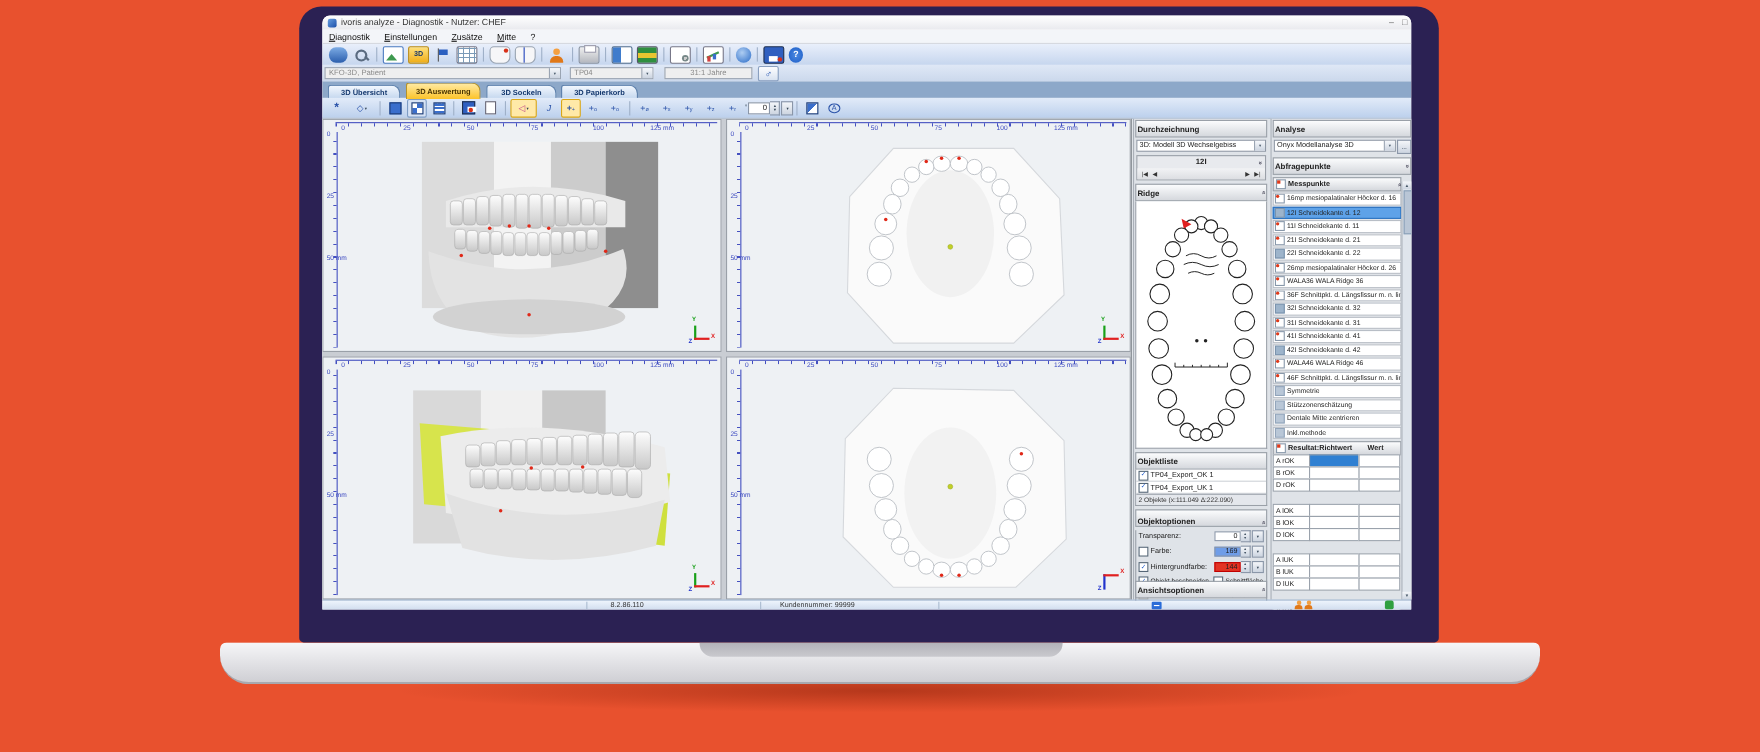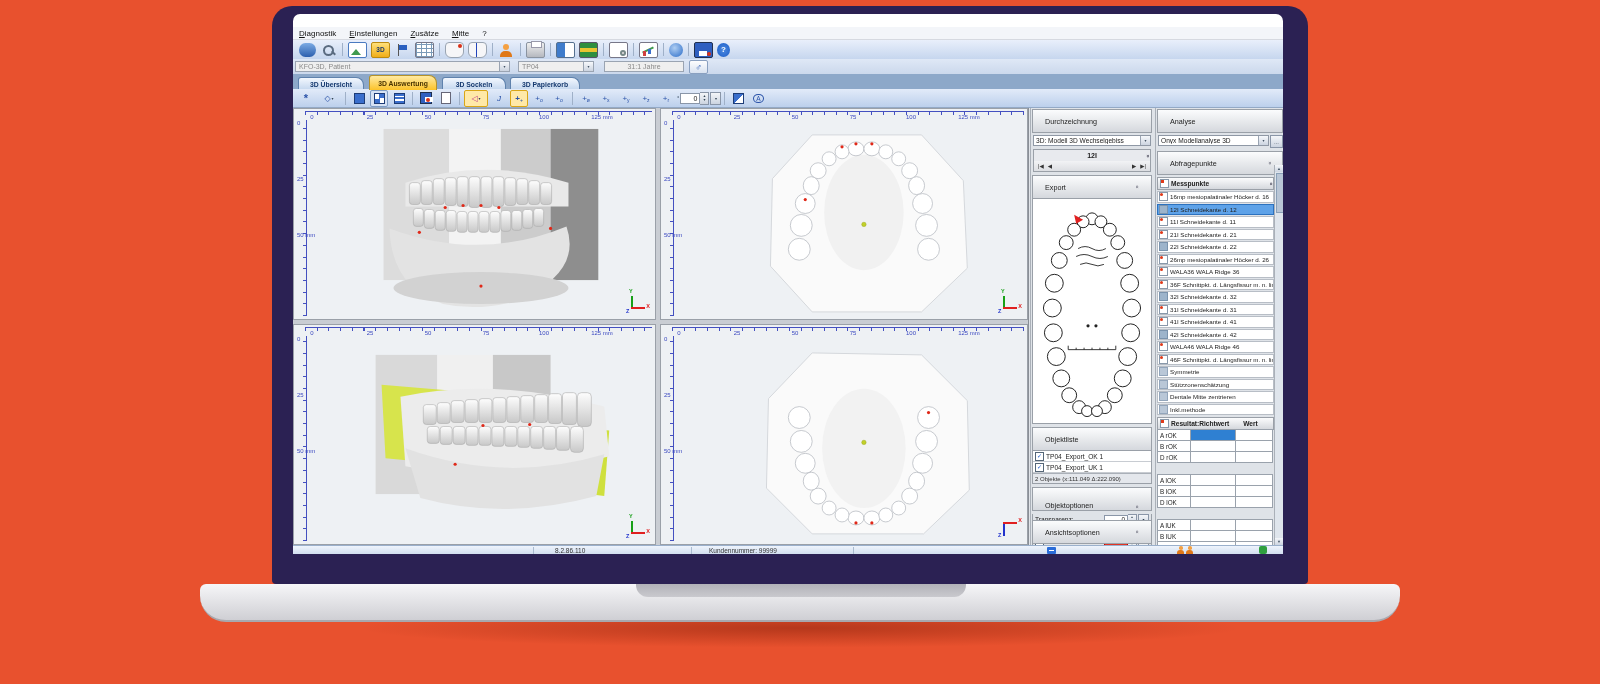--- a/index.html
+++ b/index.html
@@ -125,22 +125,22 @@
   .axis .az2{position:absolute;left:6px;top:6px;height:14px;width:2px;background:#2233cc;}
   .axis .ax2{position:absolute;left:6px;top:6px;width:14px;height:2px;background:#e02020;}
   .axis .ly{color:#18a018;position:absolute;left:4px;top:-5px;}
   .axis .lx{color:#e02020;position:absolute;right:-1px;top:10px;}
   .axis .lz{color:#2233cc;position:absolute;left:1px;top:15px;}
   .axis .lx2{color:#e02020;position:absolute;right:-1px;top:1px;}
 
   
   .midpanel{position:absolute;left:737px;top:0;width:122px;height:437px;background:#dfe3e8;border-left:1px solid #aab0b8;}
   .rightpanel{position:absolute;left:862px;top:0;width:128px;height:437px;background:#dfe3e8;border-left:1px solid #aab0b8;}
-  .phead{height:24px;background:linear-gradient(#fbfcfd,#d5d8dd);border:1px solid #9aa0a8;
-    font-size:7.2px;font-weight:normal;color:#222;display:flex;align-items:center;padding:0 12px;box-sizing:border-box;}
+  .phead{height:16px;background:linear-gradient(#fbfcfd,#d5d8dd);border:1px solid #9aa0a8;
+    font-size:7.2px;font-weight:bold;color:#222;display:flex;align-items:center;padding:0 1px;box-sizing:border-box;}
   .chev{margin-left:auto;font-size:6px;color:#556;display:inline-block;}
   .rotup{transform:rotate(90deg);} .rotdn{transform:rotate(-90deg);}
   .pcombo{height:11px;background:#fff;border:1px solid #8f98a5;display:flex;align-items:center;
     font-size:6.6px;color:#222;padding-left:2px;box-sizing:border-box;}
   .pcombo .dd{margin-left:auto;width:9px;height:100%;background:linear-gradient(#f6f8fb,#ccd4e0);
     border-left:1px solid #9aa4b2;display:flex;align-items:center;justify-content:center;font-size:4px;color:#456;}
   .navbar{border:1px solid #9aa0a8;background:#e8eaee;}
   .navlabel{height:11px;display:flex;align-items:center;justify-content:center;font-size:7px;font-weight:bold;color:#222;position:relative;}
   .navlabel .chev{position:absolute;right:2px;}
   .navarrows{height:10px;display:flex;align-items:center;font-size:5.5px;color:#333;padding:0 2px;background:linear-gradient(#f2f3f5,#dcdee2);}
@@ -198,20 +198,28 @@
 <body>
 
 <div class="stage">
   <div class="laptop-shadow"></div>
   <div class="base">
     <div class="notch"></div>
   </div>
   <div class="bezel">
   <div class="screen">
 
+    <div class="titlebar">
+      <span class="appico"></span>
+      <span>ivoris analyze - Diagnostik - Nutzer: CHEF</span>
+      <span style="margin-left:auto;display:flex;">
+        <span class="wbtn">–</span>
+        <span class="wbtn">□</span>
+      </span>
+    </div>
 
     <div class="menubar">
       <span class="menu-item">Diagnostik</span>
       <span class="menu-item">Einstellungen</span>
       <span class="menu-item">Zusätze</span>
       <span class="menu-item">Mitte</span>
       <span class="menu-item">?</span>
     </div>
 
     <div class="toolbar">
@@ -622,21 +630,21 @@
           </div>
           <div class="navarrows">
             <span class="na">|◀</span>
             <span class="na">◀</span>
             <span style="flex:1;"></span>
             <span class="na">▶</span>
             <span class="na">▶|</span>
           </div>
         </div>
         <div class="phead" style="margin:3px 1px 0 1px;">
-          <span>Export</span>
+          <span>Ridge</span>
           <span class="chev rotup">«</span>
         </div>
         <div class="sketchbox" style="margin:0 1px;height:224px;">
           <svg viewBox="0 0 112 226" style="width:100%;height:100%;">
             <g fill="#fff" stroke="#222" stroke-width="1">
               <circle cx="56" cy="20" r="6"></circle>
                   <circle cx="47" cy="23" r="6"></circle>
                   <circle cx="65" cy="23" r="6"></circle>
               <circle cx="38" cy="31" r="6.5"></circle>
                   <circle cx="74" cy="31" r="6.5"></circle>

